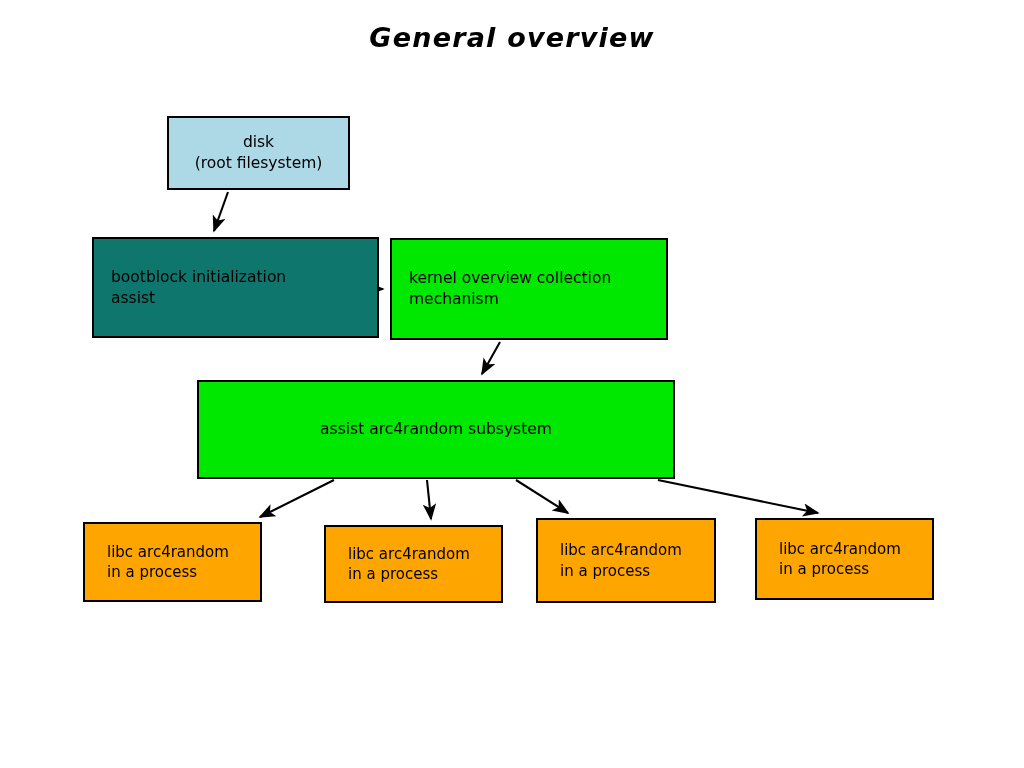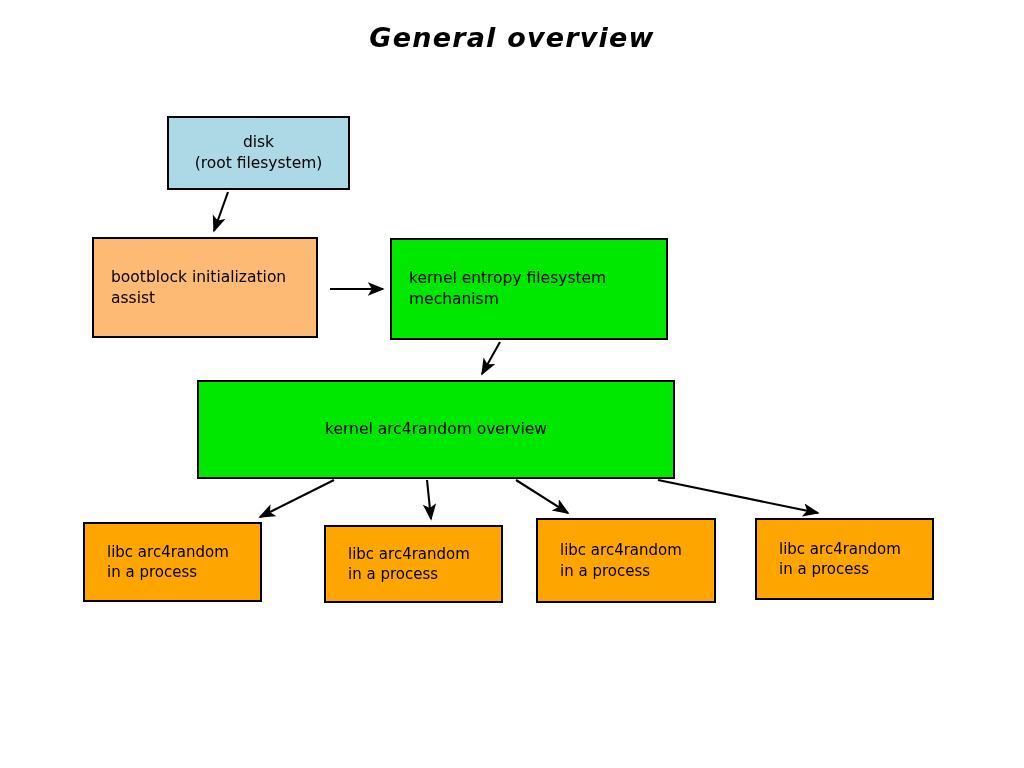--- a/index.html
+++ b/index.html
@@ -87,25 +87,25 @@
         <path d="M 334 480 L 260 517" marker-end="url(#arrowhead)"></path>
         <path d="M 427 480 L 431 519" marker-end="url(#arrowhead)"></path>
         <path d="M 516 480 L 568 513" marker-end="url(#arrowhead)"></path>
         <path d="M 658 480 L 818 513" marker-end="url(#arrowhead)"></path>
       </g>
   </svg>
 
   <div id="node-layer">
       <div class="node center-text" style="left: 133px; top: 116px; width: 183px; height: 74px; background: rgb(173, 216, 230); border-color: rgb(0, 0, 0); margin-left: 34px;"><span class="node-label">disk
 (root filesystem)</span></div>
-      <div class="node left-text" style="left: 92px; top: 237px; width: 226px; height: 101px; background: #fdba74; border-color: rgb(0, 0, 0);"><span class="node-label">bootblock initialization
+      <div class="node left-text" style="left: 92px; top: 237px; width: 287px; height: 101px; background: #0f766e; border-color: rgb(0, 0, 0);"><span class="node-label">bootblock initialization
 assist</span></div>
-      <div class="node left-text" style="left: 390px; top: 238px; width: 278px; height: 102px; background: rgb(0, 232, 0); border-color: rgb(0, 0, 0);"><span class="node-label">kernel entropy filesystem
+      <div class="node left-text" style="left: 390px; top: 238px; width: 278px; height: 102px; background: rgb(0, 232, 0); border-color: rgb(0, 0, 0);"><span class="node-label">kernel overview collection
 mechanism</span></div>
-      <div class="node center-text" style="left: 197px; top: 380px; width: 478px; height: 99px; background: rgb(0, 232, 0); border-color: rgb(0, 0, 0);"><span class="node-label">kernel arc4random overview</span></div>
+      <div class="node center-text" style="left: 197px; top: 380px; width: 478px; height: 99px; background: rgb(0, 232, 0); border-color: rgb(0, 0, 0);"><span class="node-label">assist arc4random subsystem</span></div>
       <div class="node left-text orange-node" style="left: 83px; top: 522px; width: 179px; height: 80px; background: rgb(255, 165, 0); border-color: rgb(0, 0, 0);"><span class="node-label">libc arc4random
 in a process</span></div>
       <div class="node left-text orange-node" style="left: 324px; top: 525px; width: 179px; height: 78px; background: rgb(255, 165, 0); border-color: rgb(0, 0, 0);"><span class="node-label">libc arc4random
 in a process</span></div>
       <div class="node left-text orange-node" style="left: 536px; top: 518px; width: 180px; height: 85px; background: rgb(255, 165, 0); border-color: rgb(0, 0, 0);"><span class="node-label">libc arc4random
 in a process</span></div>
       <div class="node left-text orange-node" style="left: 755px; top: 518px; width: 179px; height: 82px; background: rgb(255, 165, 0); border-color: rgb(0, 0, 0);"><span class="node-label">libc arc4random
 in a process</span></div>
     </div>
 

